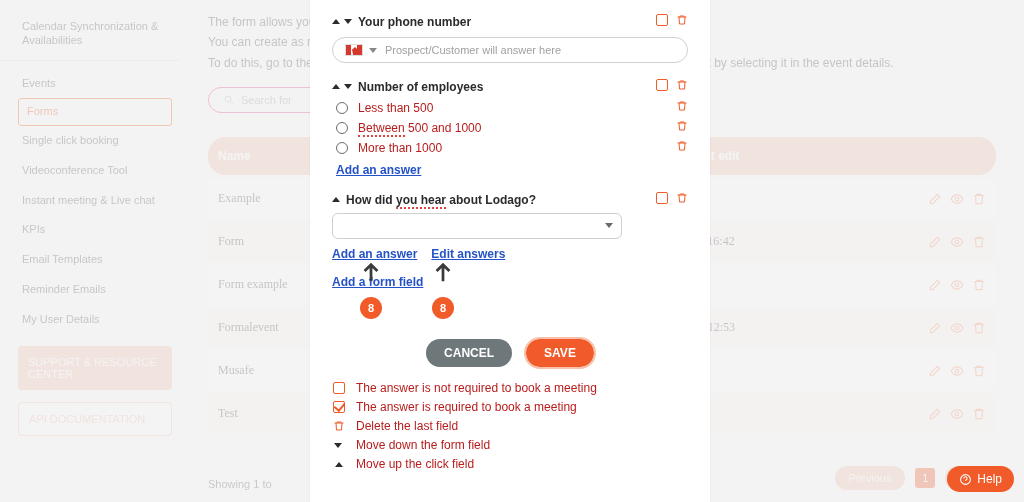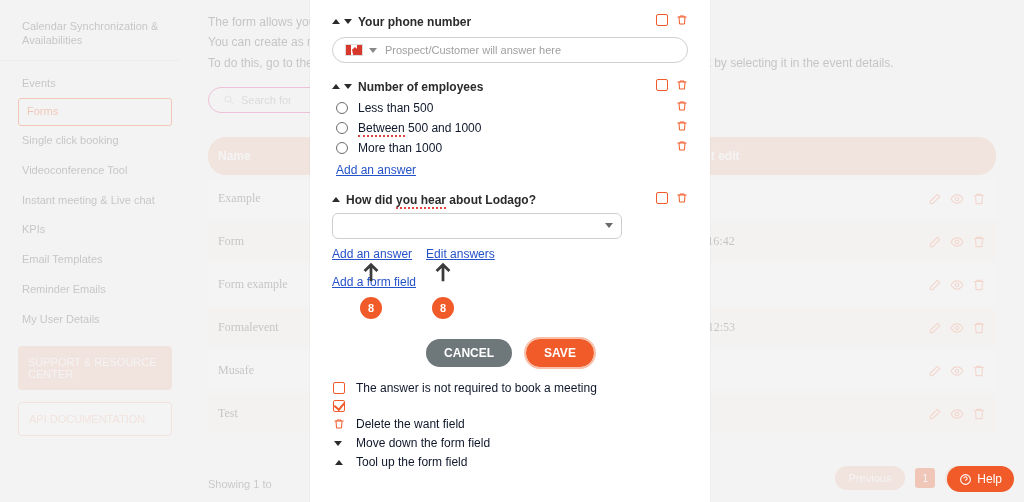--- a/index.html
+++ b/index.html
@@ -49,24 +49,24 @@
   .arrow-up,.arrow-down{display:inline-block;width:0;height:0;border-left:4px solid transparent;border-right:4px solid transparent;}
   .arrow-up{border-bottom:5px solid #2b2b2b;}
   .arrow-down{border-top:5px solid #2b2b2b;margin-left:-2px;}
   .req-icon{width:12px;height:12px;border:1px solid var(--orange);border-radius:2px;}
   .trash-icon{color:var(--orange);}
   .phone-input{display:flex;align-items:center;gap:8px;border:1px solid #d0d0d0;border-radius:20px;padding:6px 12px;margin:8px 0 16px 0;font-size:11px;color:#a0a0a0;}
   .flag{position:relative;width:18px;height:12px;background:#fff;border:1px solid #ddd;}
   .flag::before{content:"";position:absolute;left:0;top:0;bottom:0;width:5px;background:#d8372b;}
   .flag::after{content:"";position:absolute;right:0;top:0;bottom:0;width:5px;background:#d8372b;}
   .maple{position:absolute;left:6px;top:2px;width:6px;height:8px;background:#d8372b;clip-path:polygon(50% 0,100% 35%,80% 100%,20% 100%,0 35%);}
-  .radio-line,.legend-line{display:flex;align-items:center;gap:10px;font-size:12px;color:#0f172a;margin:5px 0;}
+  .radio-line,.legend-line{display:flex;align-items:center;gap:10px;font-size:12px;color:#b91c1c;margin:5px 0;}
   .radio{width:12px;height:12px;border:1px solid #6b6b6b;border-radius:50%;}
   .radio-line .trash-right{margin-left:auto;}
-  .link{color:var(--link);font-size:12px;text-decoration:underline;cursor:pointer;}
+  .link{color:var(--link);font-size:12px;text-decoration:underline;cursor:pointer;font-weight:bold;}
   .selectbox{width:290px;border:1px solid #cfcfcf;border-radius:6px;height:26px;margin:6px 0 8px 0;background:#fff;font-size:12px;position:relative;}
   .selectbox::after{content:"";position:absolute;right:8px;top:9px;width:0;height:0;border-left:4px solid transparent;border-right:4px solid transparent;border-top:5px solid #6a6a6a;}
   .big-arrow{width:22px;height:26px;}
   .step-badge{width:22px;height:22px;background:var(--orange);color:#fff;font-size:11px;font-weight:700;border-radius:50%;display:flex;align-items:center;justify-content:center;}
   .modal-actions{display:flex;justify-content:center;gap:14px;margin:10px 0 14px 0;}
   .btn{border:none;border-radius:20px;font-size:12px;font-weight:700;padding:7px 18px;color:#fff;cursor:pointer;}
   .btn.cancel{background:var(--gray);}
   .btn.save{background:var(--orange);outline:2px solid #f8bfa9;}
   .legend-line .lg-icon{width:14px;display:flex;justify-content:center;}
   .checkbox-outline{width:12px;height:12px;border:1px solid var(--orange);border-radius:2px;}
@@ -350,40 +350,41 @@
       <div class="legend-line">
         <span class="lg-icon">
             <span class="checkbox-outline"></span>
           </span>
         <span>The answer is not required to book a meeting</span>
       </div>
       <div class="legend-line">
         <span class="lg-icon">
             <span class="checkbox-checked"></span>
           </span>
+        <span>The answer is required to book a meeting</span>
       </div>
       <div class="legend-line">
         <span class="lg-icon trash-icon">
             <svg width="12" height="12" viewBox="0 0 24 24" fill="none" stroke="currentColor" stroke-width="2">
               <path d="M3 6h18M8 6V4h8v2M6 6l1 14h10l1-14"></path>
             </svg>
           </span>
-        <span>Delete the want field</span>
+        <span>Delete the last field</span>
       </div>
       <div class="legend-line">
         <span class="lg-icon">
             <span class="arrow-down"></span>
           </span>
         <span>Move down the form field</span>
       </div>
       <div class="legend-line">
         <span class="lg-icon">
             <span class="arrow-up"></span>
           </span>
-        <span>Tool up the form field</span>
+        <span>Move up the click field</span>
       </div>
     </div>
   </section>
 
   <div class="help">
     <svg width="13" height="13" viewBox="0 0 24 24" fill="none" stroke="#fff" stroke-width="2">
         <circle cx="12" cy="12" r="9"></circle>
         <path d="M9 10a3 3 0 1 1 4 2.8c-.8.4-1 1-1 1.7M12 18h.01"></path>
       </svg>
     <span>Help</span>

